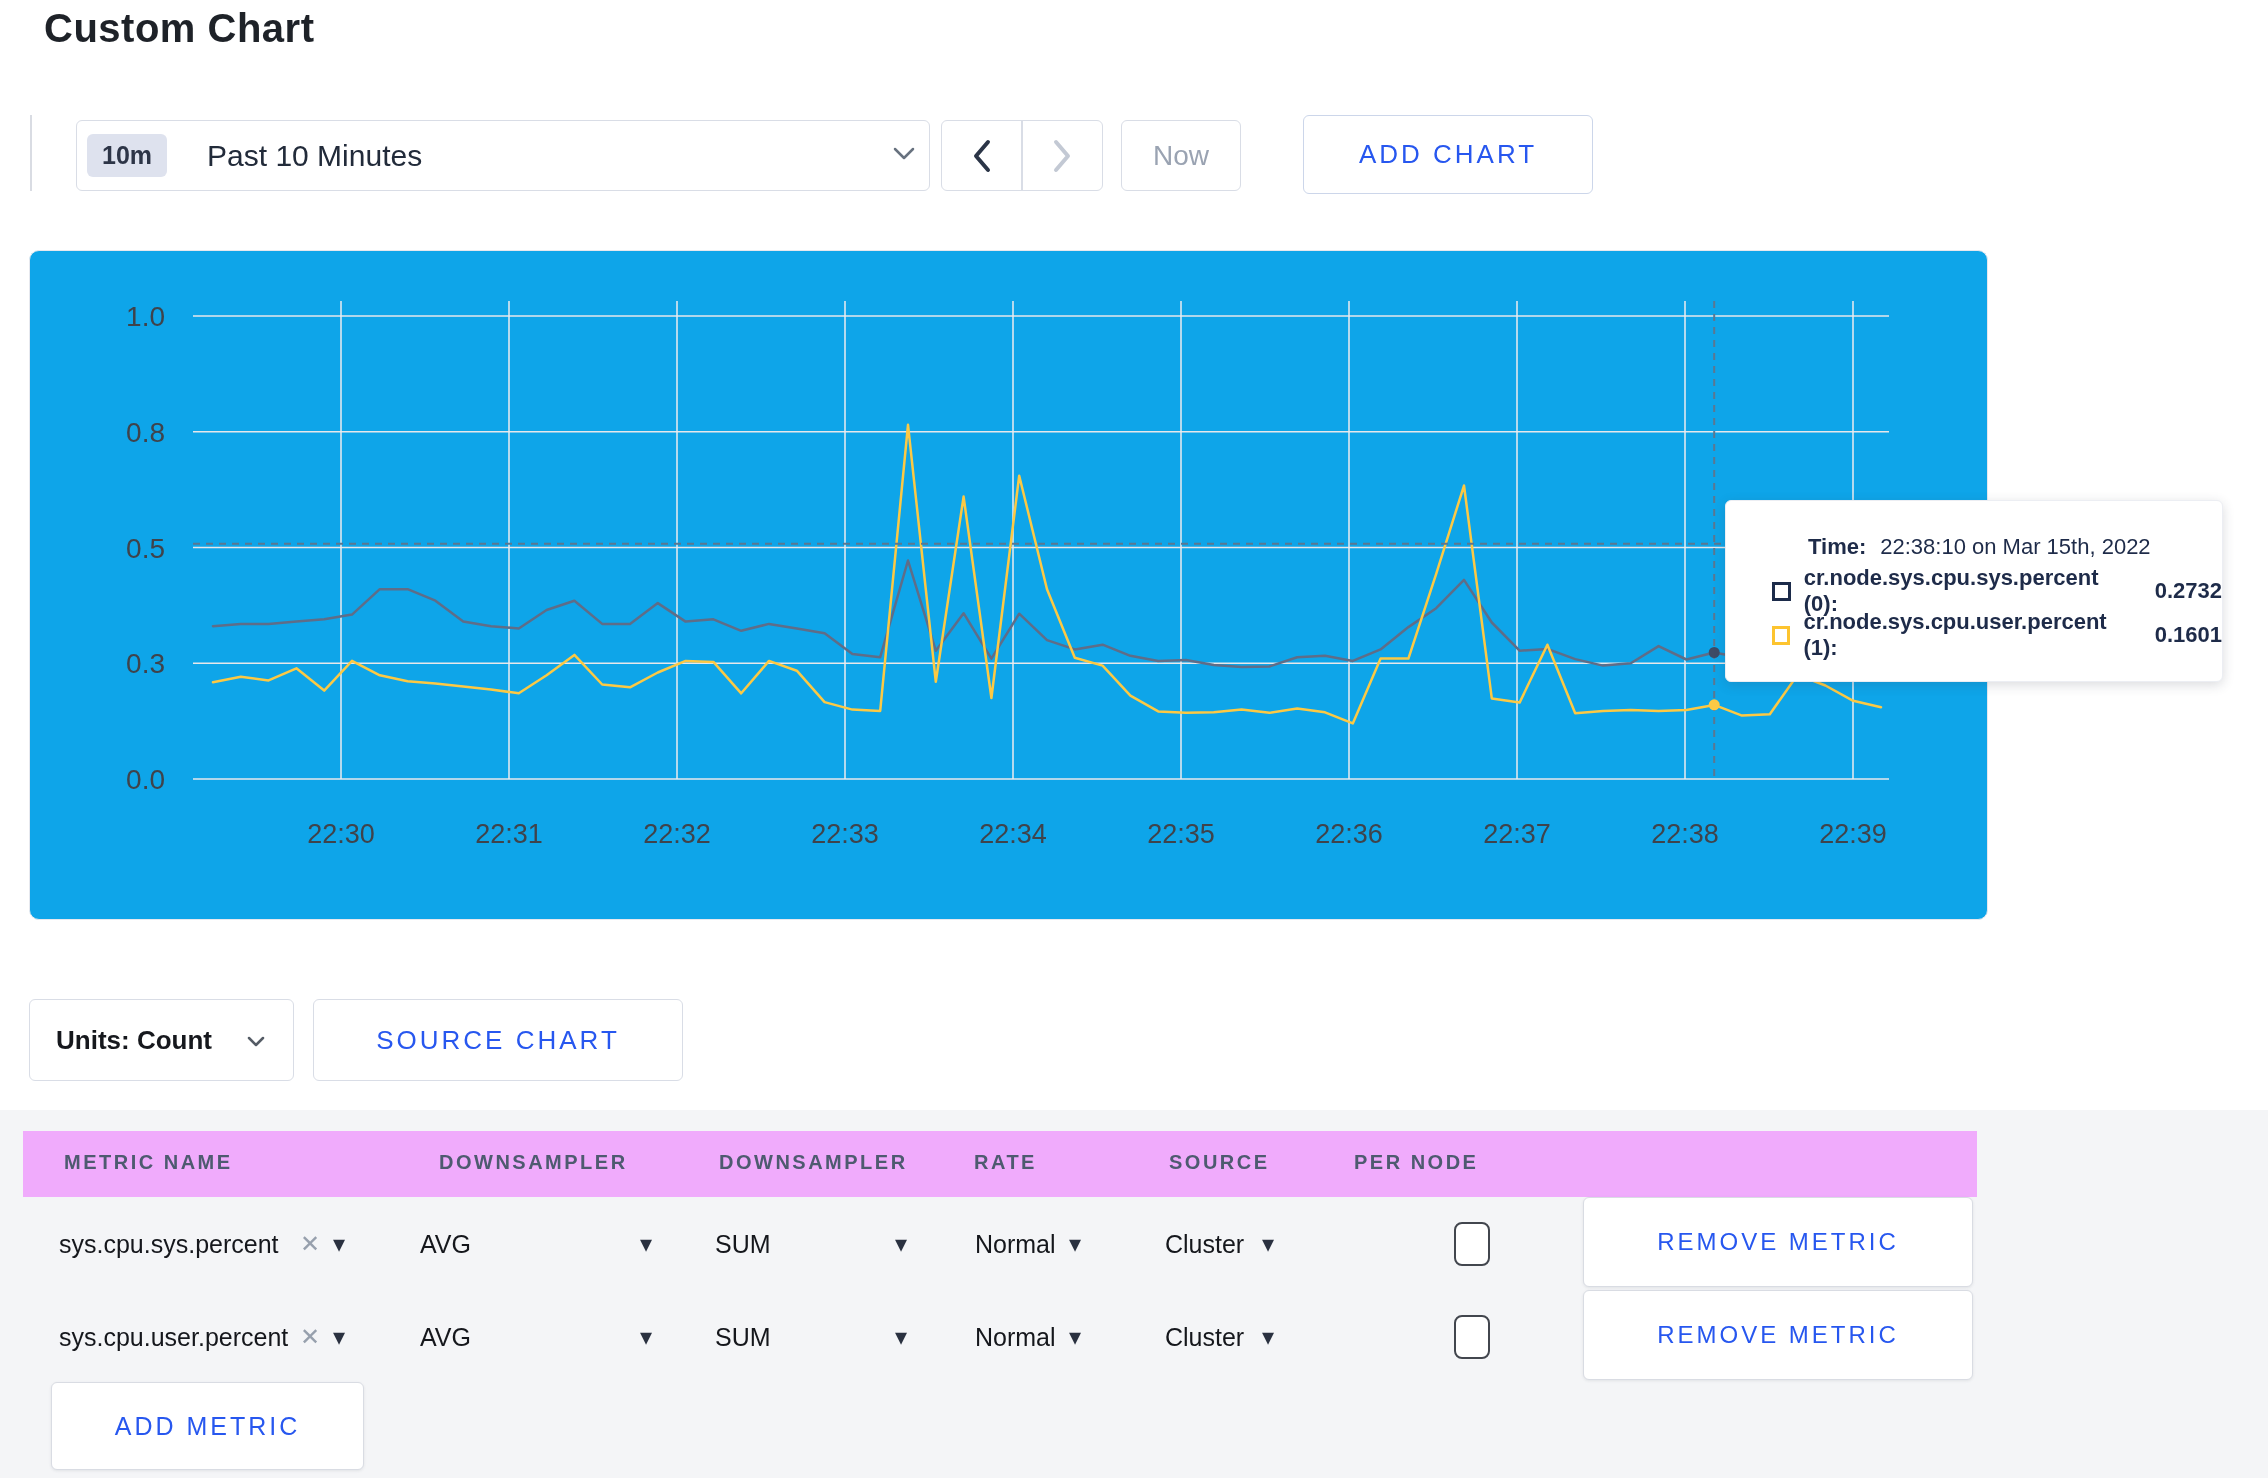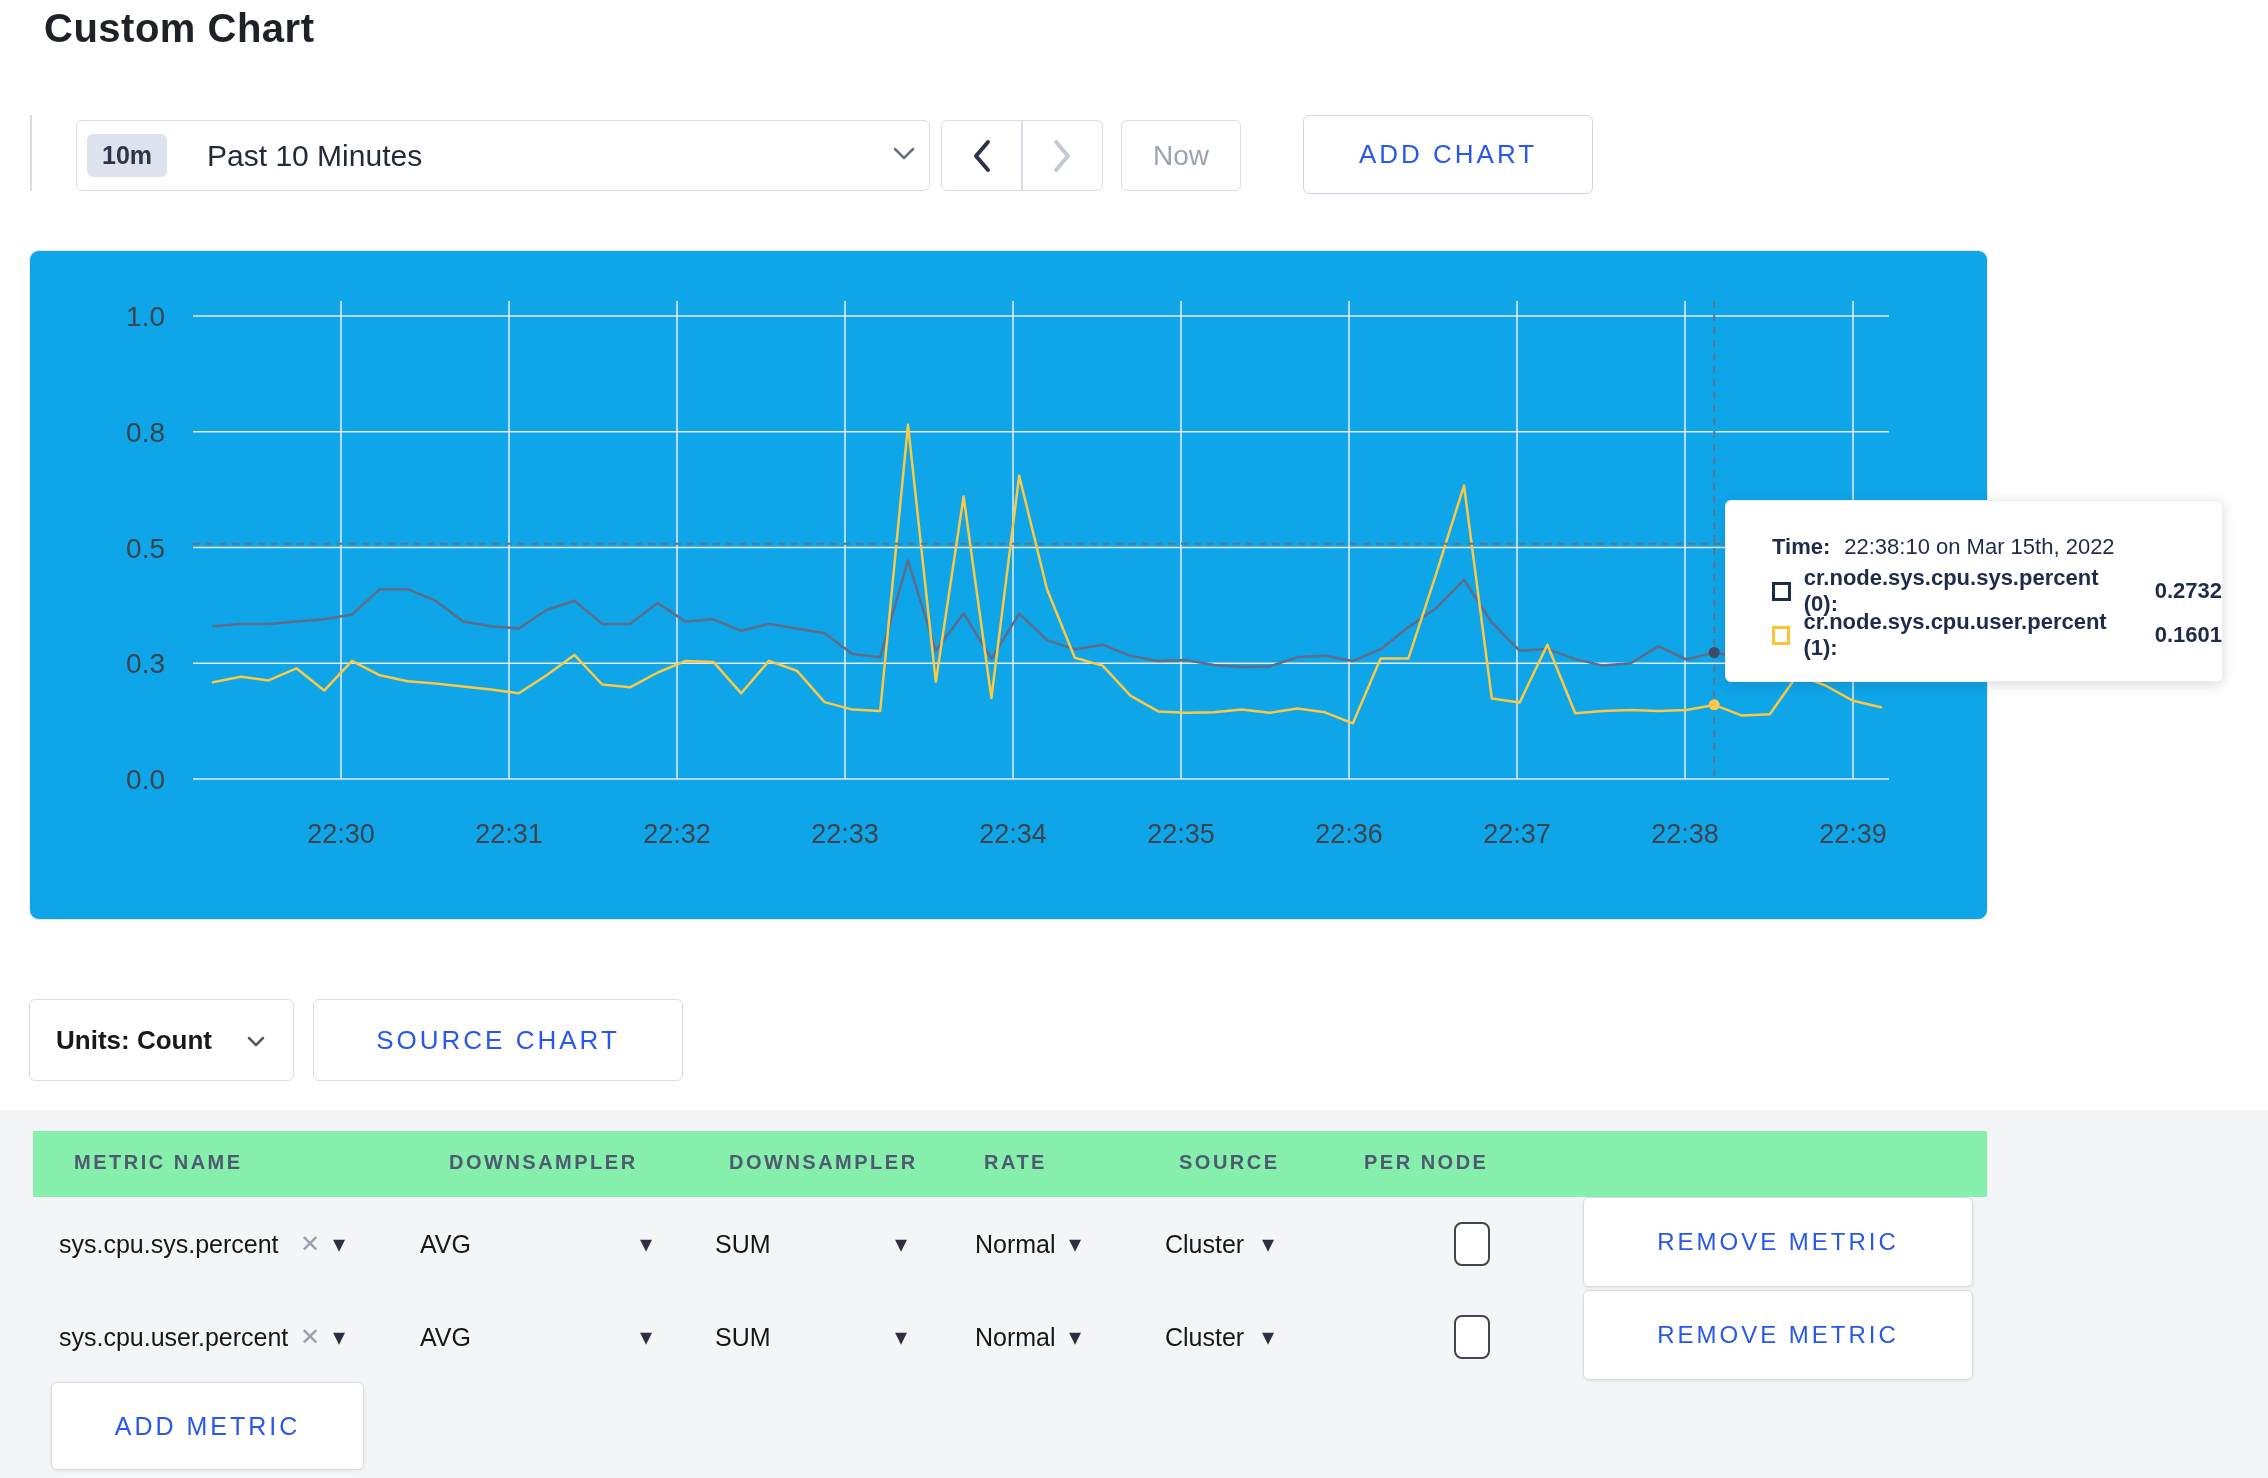--- a/index.html
+++ b/index.html
@@ -25,30 +25,30 @@
   .add-chart-btn{position:absolute;left:1303px;top:115px;width:290px;height:79px;font-size:26px;border-color:#ccd6ea;}
 
   .chart-card{position:absolute;left:29px;top:250px;width:1957px;height:668px;background:#0ea5e9;
               border:1.5px solid #e6e8ee;border-radius:10px;}
   .chart-svg{position:absolute;left:0;top:0;}
 
   .tooltip{position:absolute;left:1725px;top:500px;width:498px;height:182px;background:#fff;
            border:1px solid #eceef3;border-radius:6px;box-shadow:0 3px 12px rgba(50,55,70,.18);
            padding:24px 0 0 46px;box-sizing:border-box;z-index:5;}
   .tt-row{display:flex;align-items:center;height:44px;color:#1e2b49;font-size:22px;}
-  .tt-time-label{font-weight:700;text-align:right;}
+  .tt-time-label{font-weight:700;margin-left:36px;text-align:right;}
   .tt-time-value{margin-left:14px;font-size:22px;}
   .tt-swatch{width:19px;height:19px;box-sizing:border-box;margin-right:13px;background:#fff;}
   .tt-metric{font-weight:700;}
   .tt-value{margin-left:22px;font-weight:bold;}
 
   .units-btn{position:absolute;left:29px;top:999px;width:265px;height:82px;font-size:26px;font-weight:700;color:#16181d;gap:33px;}
   .remove-chart-btn{position:absolute;left:313px;top:999px;width:370px;height:82px;font-size:26px;}
 
-  .table-header{position:absolute;left:33px;top:1131px;width:1954px;height:66px;background:#86efac;}
+  .table-header{position:absolute;left:23px;top:1131px;width:1954px;height:66px;background:#f0abfc;}
   .th-label{position:absolute;top:20px;font-size:20px;font-weight:700;color:#4e5a70;letter-spacing:2.5px;}
 
   .metric-row{position:absolute;left:29px;width:1954px;height:93px;}
   .cell{position:absolute;top:50%;transform:translateY(-50%);font-size:25px;color:#15171c;white-space:nowrap;}
   .x-icon{color:#97a0ad;font-size:24px;cursor:pointer;}
   .caret{color:#2a3140;font-size:24px;cursor:pointer;}
   .checkbox{position:absolute;left:1425px;top:50%;transform:translateY(-50%);width:32px;height:40px;
             background:#fff;border:2.5px solid #42464e;border-radius:8px;cursor:pointer;}
   .remove-metric-btn{position:absolute;left:1554px;top:0;width:390px;height:90px;font-size:24px;
                      border-color:#d9dce3;box-shadow:0 1px 3px rgba(60,65,80,.10);}

